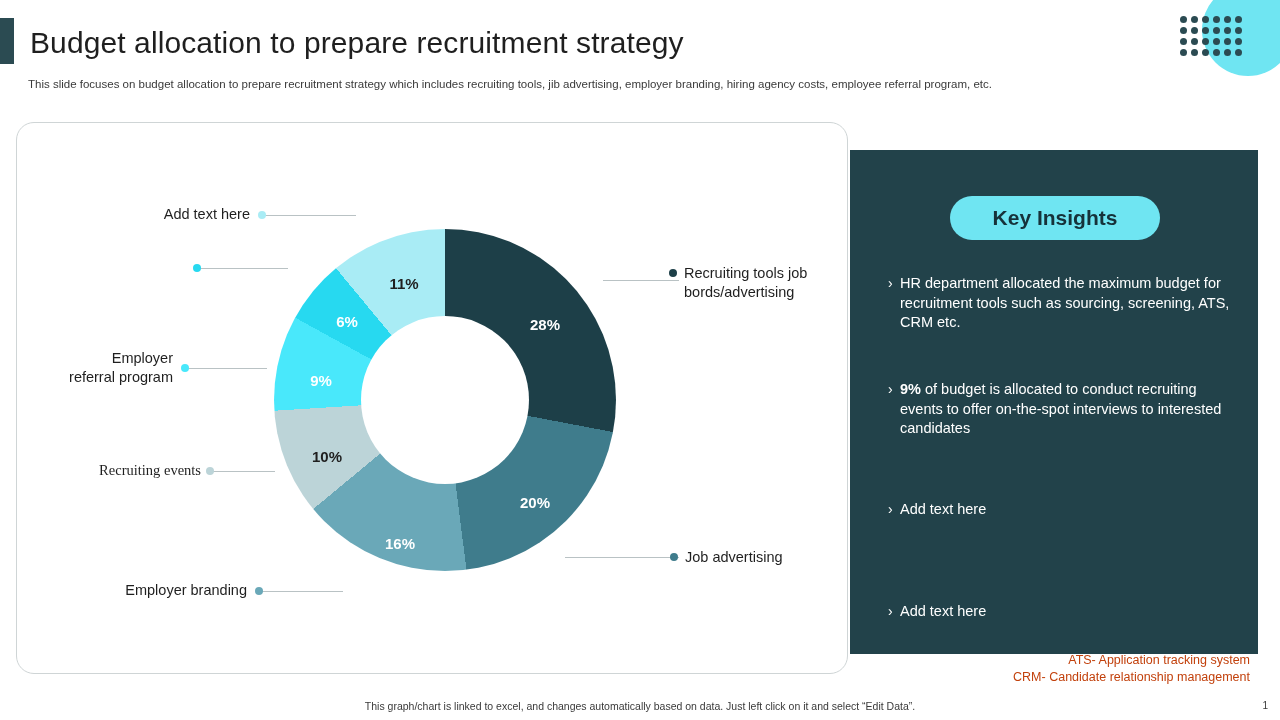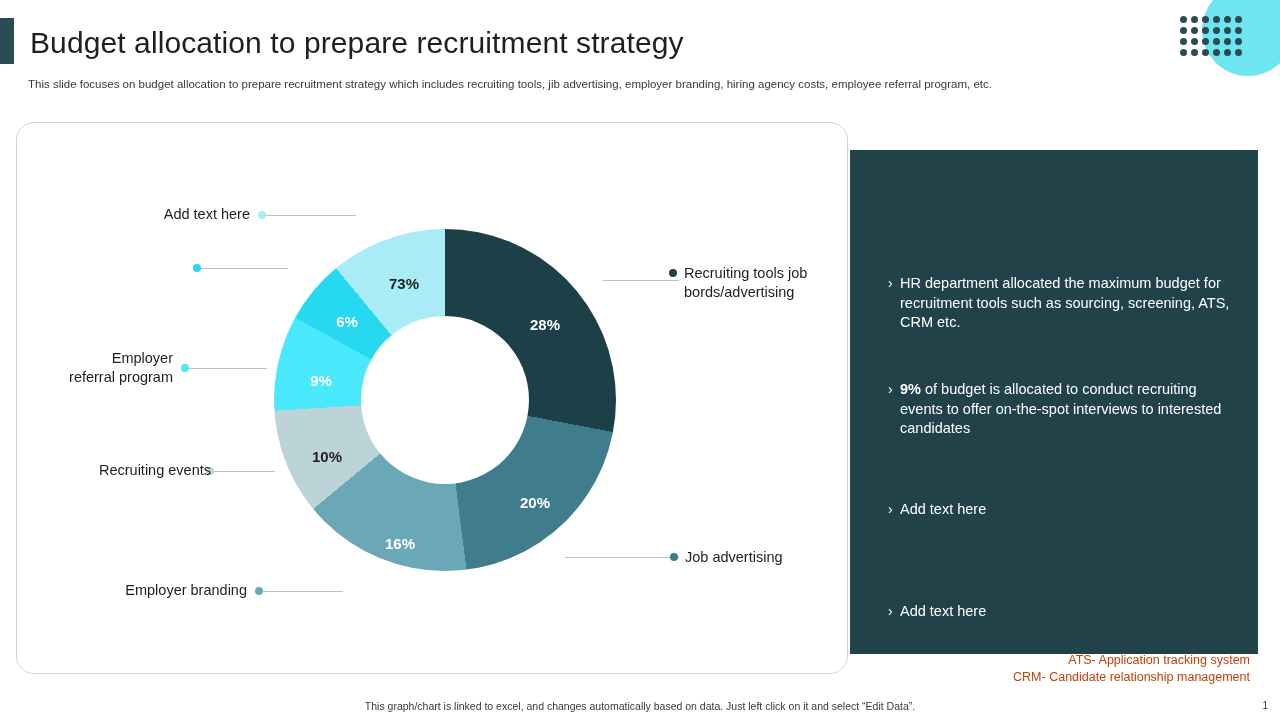--- a/index.html
+++ b/index.html
@@ -164,21 +164,21 @@
   <div class="donut-wrap">
     <div class="donut" id="donut-ring" style="background: conic-gradient(rgb(29, 63, 72) 0deg, rgb(29, 63, 72) 100.8deg, rgb(63, 124, 140) 100.8deg, rgb(63, 124, 140) 172.8deg, rgb(106, 168, 184) 172.8deg, rgb(106, 168, 184) 230.4deg, rgb(188, 212, 216) 230.4deg, rgb(188, 212, 216) 266.4deg, rgb(73, 232, 251) 266.4deg, rgb(73, 232, 251) 298.8deg, rgb(39, 217, 240) 298.8deg, rgb(39, 217, 240) 320.4deg, rgb(169, 236, 245) 320.4deg, rgb(169, 236, 245) 360deg);"></div>
     <div class="donut-hole"></div>
 
     <div class="slice-label" style="left:271px; top:95px;">28%</div>
     <div class="slice-label" style="left:261px; top:273px;">20%</div>
     <div class="slice-label" style="left:126px; top:314px;">16%</div>
     <div class="slice-label dark" style="left:53px; top:227px;">10%</div>
     <div class="slice-label" style="left:47px; top:151px;">9%</div>
     <div class="slice-label" style="left:73px; top:92px;">6%</div>
-    <div class="slice-label dark" style="left:130px; top:54px;">73%</div>
+    <div class="slice-label dark" style="left:130px; top:54px;">11%</div>
   </div>
 
   <div class="leader h" style="left:586px; top:157px; width:76px;"></div>
   <div class="bullet" style="left:652px; top:146px; background:#1d3f48;"></div>
   <div class="lbl right" style="left:667px; top:141px;">
     <span>Recruiting tools job</span><br>
     <span>bords/advertising</span>
   </div>
 
   <div class="leader h" style="left:548px; top:434px; width:114px;"></div>
@@ -194,28 +194,29 @@
 
   <div class="leader h" style="left:170px; top:245px; width:80px;"></div>
   <div class="bullet" style="left:164px; top:241px; background:#49e8fb;"></div>
   <div class="lbl left" style="left:-10px; top:226px; width:166px;">
     <span>Employer</span><br>
     <span>referral program</span>
   </div>
 
   <div class="leader h" style="left:196px; top:348px; width:62px;"></div>
   <div class="bullet" style="left:189px; top:344px; background:#bcd4d8;"></div>
-  <div class="lbl left" style="left:26px; top:338px; width:168px;">Recruiting events</div>
+  <div class="lbl left" style="left:16px; top:338px; width:168px;font-family:Liberation Serif, serif;">Recruiting events</div>
 
   <div class="leader h" style="left:244px; top:468px; width:82px;"></div>
   <div class="bullet" style="left:238px; top:464px; background:#6aa8b8;"></div>
   <div class="lbl left" style="left:44px; top:458px; width:186px;">Employer branding</div>
 </div>
 
 <div class="right-panel">
+  <div class="key-pill">Key Insights</div>
 
   <div class="insight" style="top:124px;">
     <span class="chev">›</span>
     <span class="txt">HR department allocated the maximum budget for recruitment tools such as sourcing, screening, ATS, CRM etc.</span>
   </div>
 
   <div class="insight" style="top:230px;">
     <span class="chev">›</span>
     <span class="txt"><b>9%</b><span> of budget is allocated to conduct recruiting events to offer on-the-spot interviews to interested candidates</span></span>
   </div>

